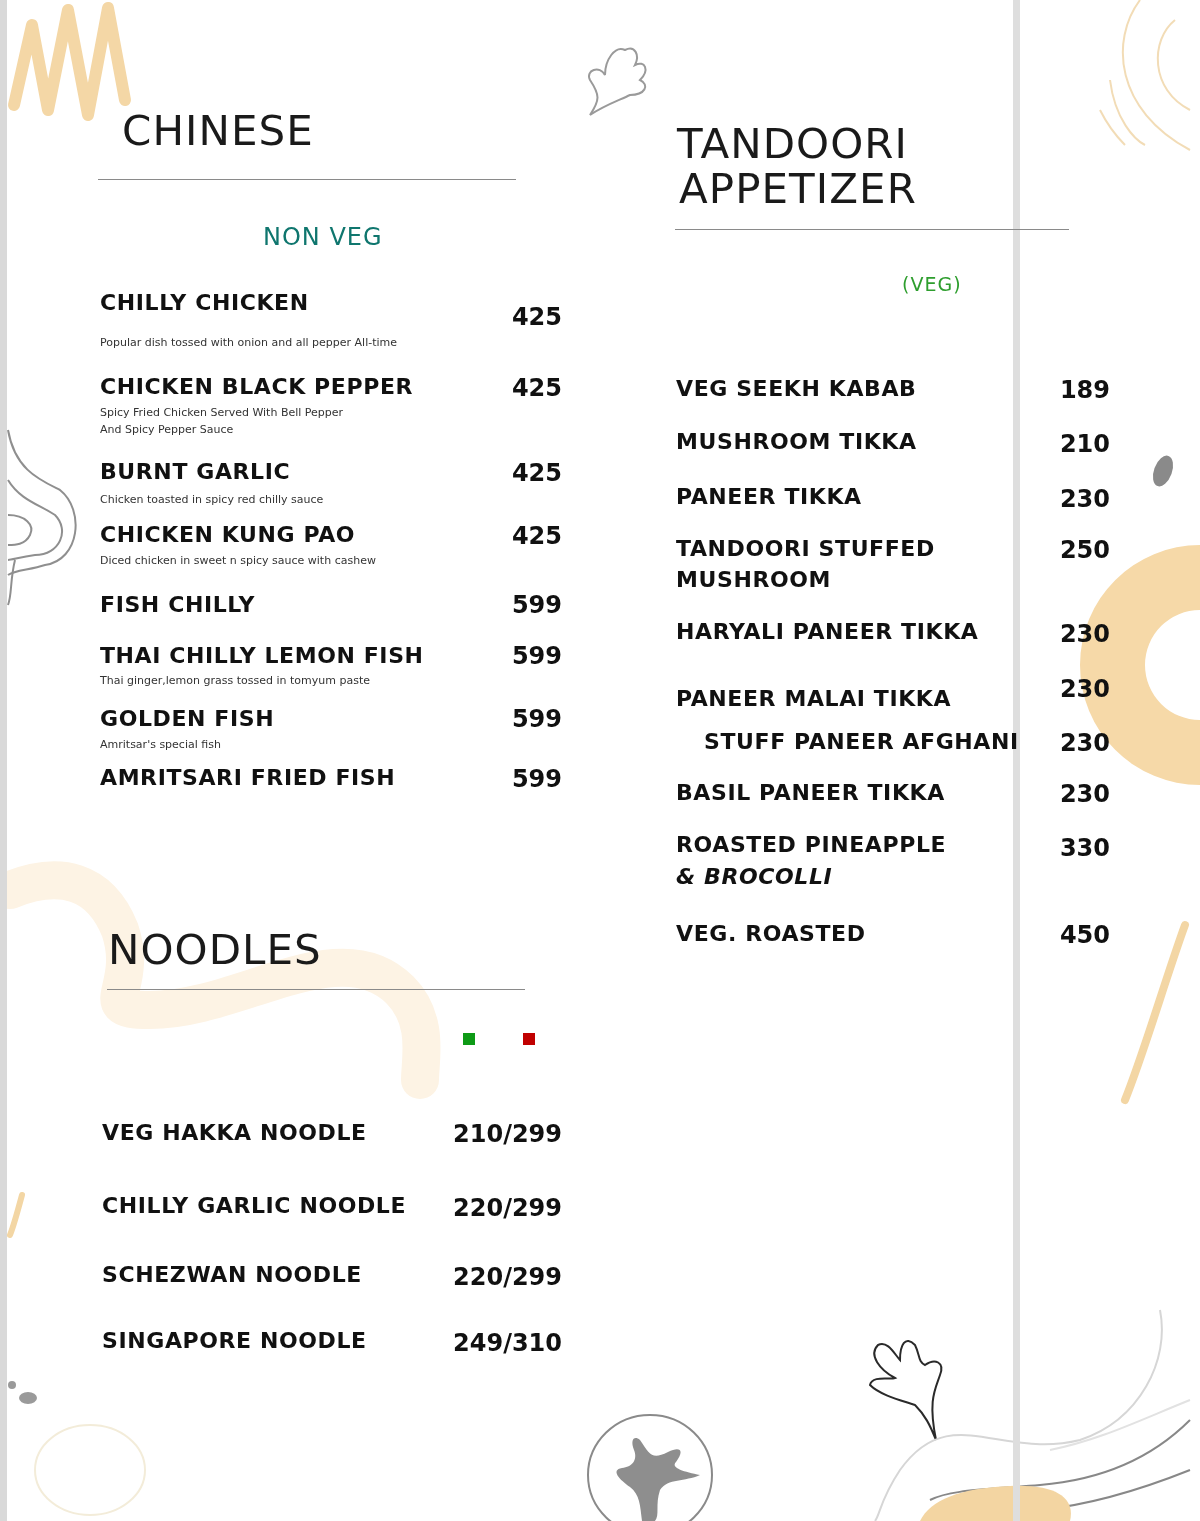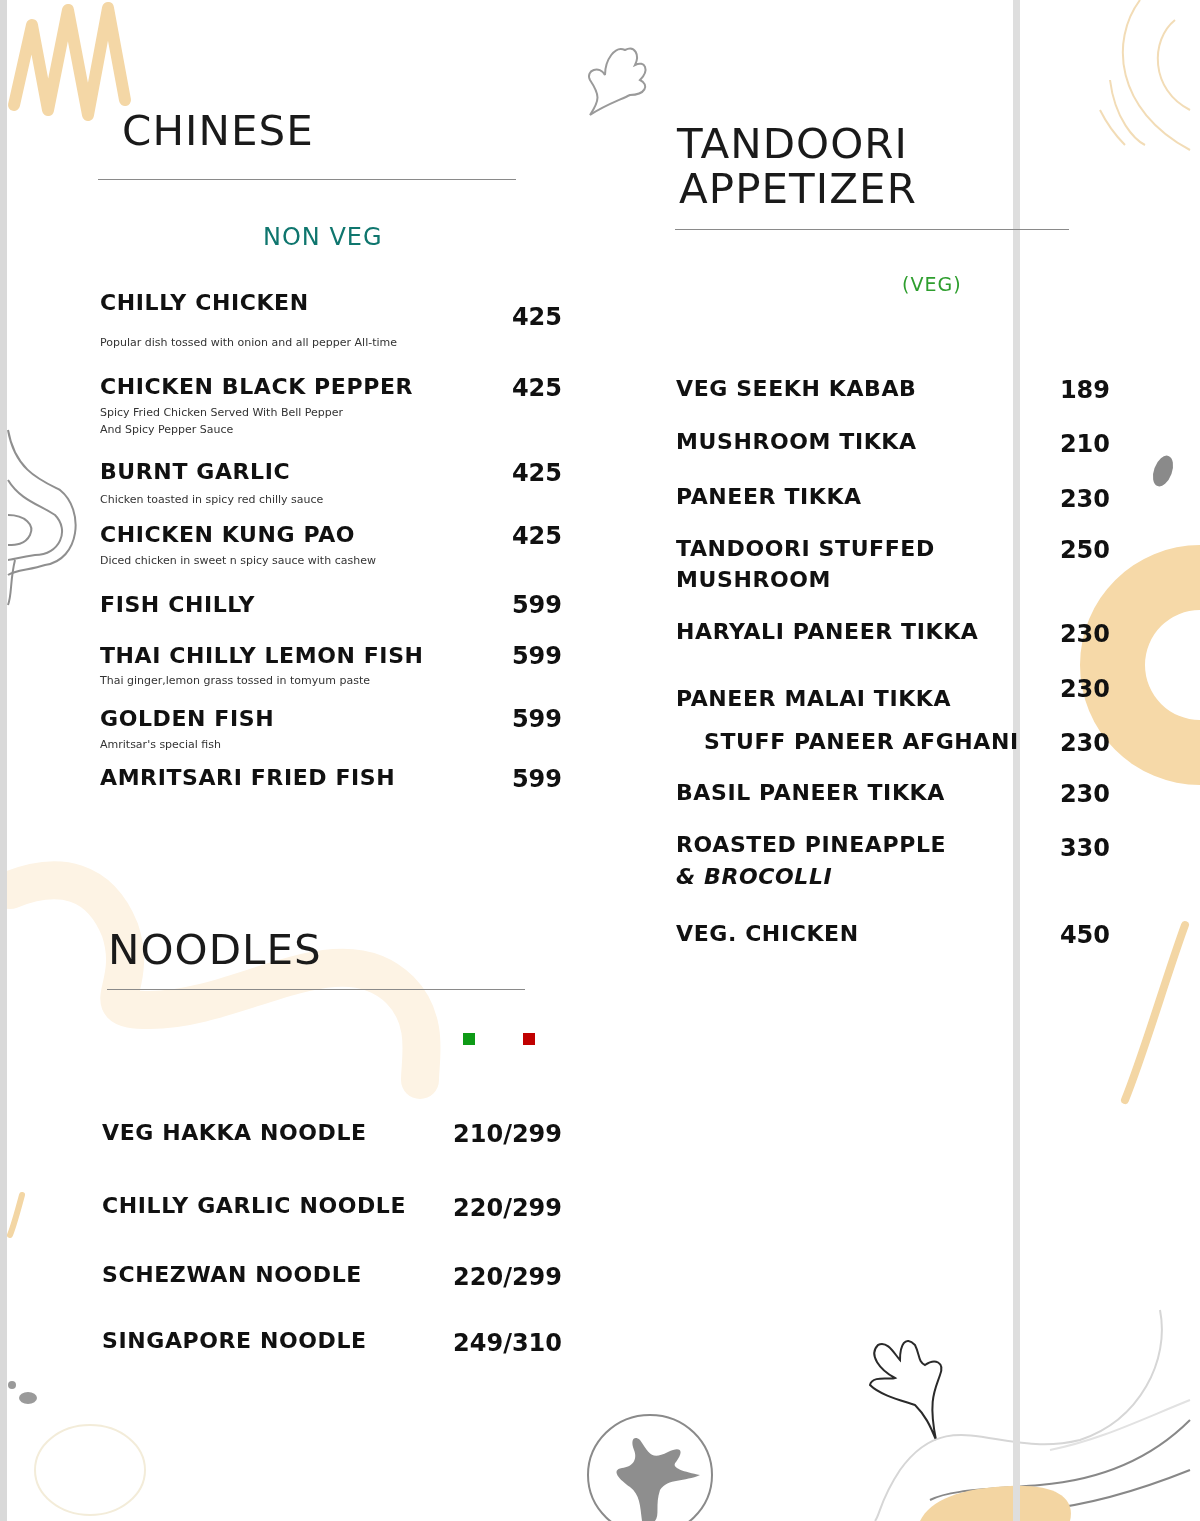--- a/index.html
+++ b/index.html
@@ -210,18 +210,18 @@
     <div>
       <div class="item-name" style="left:676px; top:777px;">BASIL PANEER TIKKA</div>
       <div class="item-price" style="left:1030px; width:80px; top:780px;">230</div>
     </div>
     <div>
       <div class="item-name" style="left:676px; top:829px;">ROASTED PINEAPPLE</div>
       <div class="item-name" style="left:676px; top:861px;font-style:italic;">&amp; BROCOLLI</div>
       <div class="item-price" style="left:1030px; width:80px; top:834px;">330</div>
     </div>
     <div>
-      <div class="item-name" style="left:676px; top:918px;">VEG. CHICKEN</div>
+      <div class="item-name" style="left:676px; top:918px;">VEG. ROASTED</div>
       <div class="item-price" style="left:1030px; width:80px; top:921px;">450</div>
     </div>
   </div>
 
 </div>
 
 </body></html>

